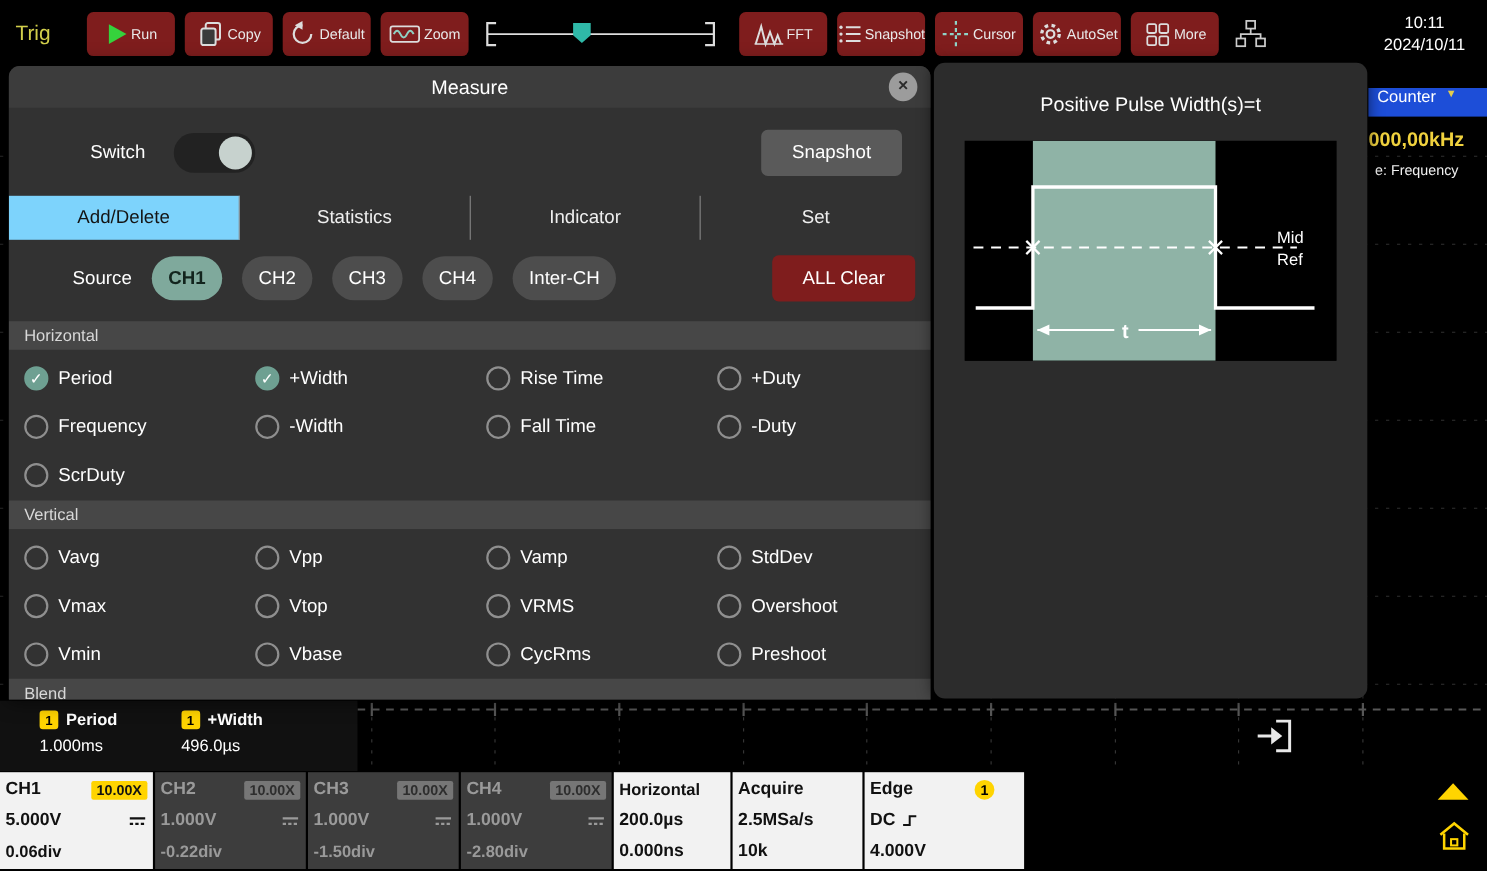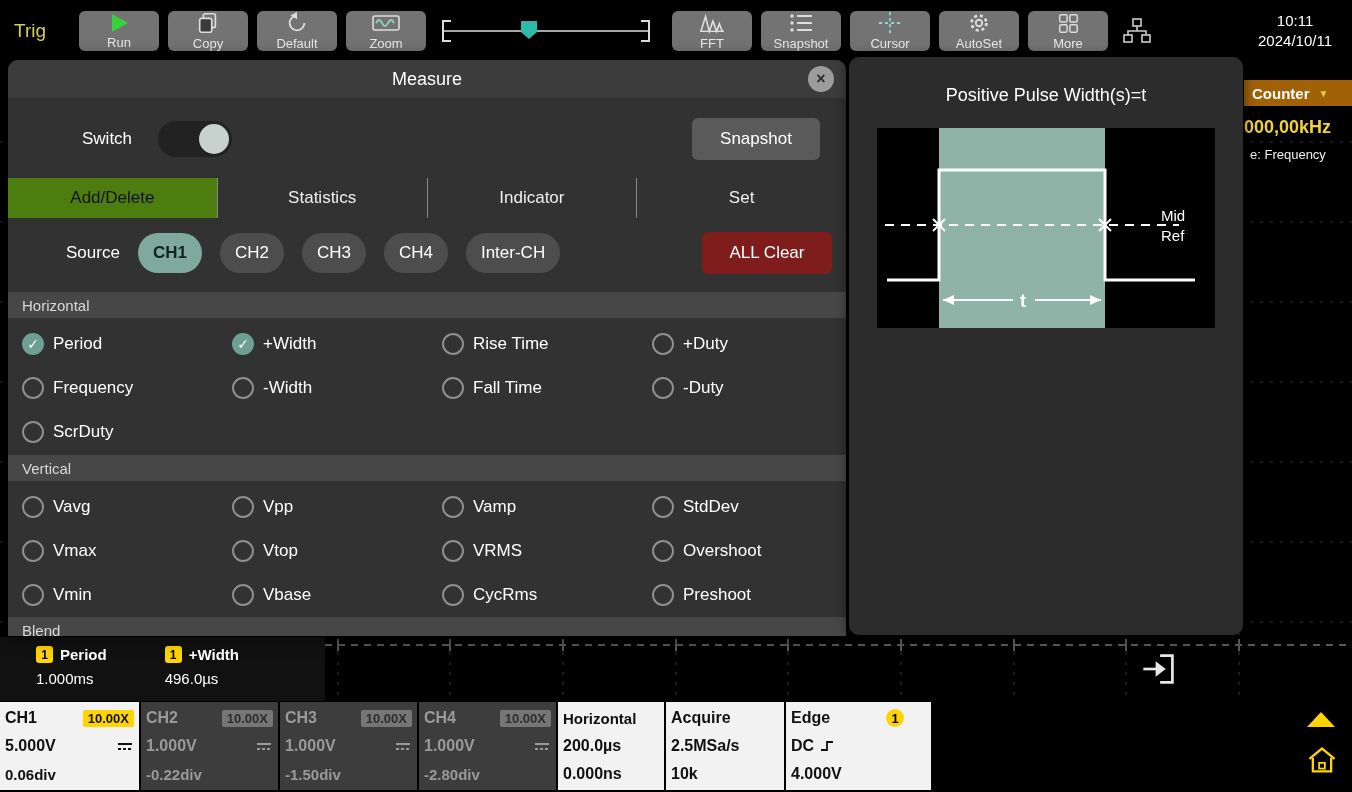--- a/index.html
+++ b/index.html
@@ -4,22 +4,22 @@
 <style>
   *{margin:0;padding:0;box-sizing:border-box}
   html,body{width:1352px;height:792px;background:#000;overflow:hidden;
     font-family:"Liberation Sans","DejaVu Sans",sans-serif;color:#fff}
   .screen{position:relative;width:1352px;height:792px;background:#000;overflow:hidden}
 
   
   .toolbar{position:absolute;top:0;left:0;width:1352px;height:62px;display:flex;
     align-items:center;padding:4px 8px;gap:9px;z-index:2}
   .trig{width:62px;font-size:19px;color:#d2cf4b;padding-left:6px;flex:0 0 auto}
-  .tbtn{width:80px;height:40px;background:#737373;border-radius:6px;display:flex;
-    flex-direction:column;align-items:center;justify-content:center;gap:2px;flex:0 0 auto}
+  .tbtn{width:80px;height:40px;background:#7f1d1d;border-radius:6px;display:flex;
+    flex-direction:row;align-items:center;justify-content:center;gap:2px;flex:0 0 auto}
   .tbtn .lbl{font-size:13px;color:#e9e9e9;line-height:14px}
   .hpos{width:228px;height:54px;flex:0 0 auto;display:flex;align-items:center}
   .net{width:40px;height:54px;display:flex;align-items:center;justify-content:center;flex:0 0 auto}
   .clock{margin-left:auto;text-align:center;font-size:15px;line-height:20px;padding-right:12px}
 
   
   .graticule{position:absolute;left:0;top:62px;width:1352px;height:640px;z-index:1}
   .export-ico{position:absolute;left:1140px;top:650px;z-index:2}
 
   
@@ -34,21 +34,21 @@
   .switch-label{margin-left:48px;font-size:17px}
   .toggle{margin-left:26px;width:74px;height:36px;border-radius:18px;background:#222;position:relative}
   .toggle .knob{position:absolute;left:3px;top:3px;width:30px;height:30px;border-radius:50%;background:#c7d2ce}
   .toggle.on .knob{left:auto;right:3px}
   .snap-btn{margin-left:auto;width:128px;height:42px;background:#5a5a5a;border-radius:6px;display:flex;
     align-items:center;justify-content:center;font-size:17px}
   .tabs{margin-top:18px;height:40px;display:flex;align-items:stretch}
   .tab{flex:1;display:flex;align-items:center;justify-content:center;font-size:17px;color:#efefef;
     border-right:1px solid #878787}
   .tab:last-child{border-right:none}
-  .tab.active{background:#4d7c0f;color:#141414}
+  .tab.active{background:#7dd3fc;color:#141414}
   .source-row{margin-top:14px;height:42px;display:flex;align-items:center;padding:0 14px;gap:18px}
   .source-label{margin-left:44px;font-size:17px;flex:0 0 auto}
   .pill{min-width:62px;height:40px;padding:0 15px;border-radius:20px;background:#4d4d4d;display:flex;
     align-items:center;justify-content:center;font-size:17px;flex:0 0 auto}
   .pill.selected{background:#7fa99c;color:#12241d;font-weight:bold}
   .allclear-btn{margin-left:auto;width:130px;height:42px;background:#7f1d1d;border-radius:6px;display:flex;
     align-items:center;justify-content:center;font-size:17px}
   .sec-header{height:26px;background:#474747;color:#d8d8d8;font-size:15px;display:flex;
     align-items:center;padding-left:14px}
   .mt18{margin-top:18px}.mt1{margin-top:1px}.mt0{margin-top:0}
@@ -63,22 +63,22 @@
 
   
   .help{position:absolute;left:849px;top:57px;width:394px;height:578px;background:#2c2c2c;
     border-radius:10px;z-index:4;box-shadow:0 0 14px rgba(0,0,0,.6)}
   .help-title{margin-top:28px;text-align:center;font-size:18px}
   .help-diagram{margin:22px auto 0;width:338px;height:200px;background:#000}
   .help-desc{margin:22px 18px 0;font-size:17px;line-height:25px}
 
   
   .counter{position:absolute;right:0;top:80px;width:108px;z-index:1}
-  .counter-hd{height:26px;background:#a16207;display:flex;align-items:center;gap:9px;
-    padding-left:8px;font-size:15px;font-weight:bold}
+  .counter-hd{height:26px;background:#1d4ed8;display:flex;gap:9px;
+    padding-left:8px;font-size:15px;font-weight:normal}
   .counter-caret{color:#e3cd4e;font-size:10px}
   .counter-val{margin-top:11px;color:#f0d23e;font-size:18px;font-weight:bold;white-space:nowrap}
   .counter-src{margin-top:9px;font-size:13px;color:#f0f0f0;padding-left:6px;white-space:nowrap}
 
   
   .results{position:absolute;left:0;top:637px;width:325px;height:64px;background:#111;z-index:2;
     display:flex;padding:9px 0 0 36px;gap:58px}
   .res-item .r1{display:flex;align-items:center;gap:7px;font-size:15px;font-weight:bold}
   .badge1{width:17px;height:17px;background:#ffd400;color:#000;font-size:12px;font-weight:bold;
     display:flex;align-items:center;justify-content:center;border-radius:3px}

